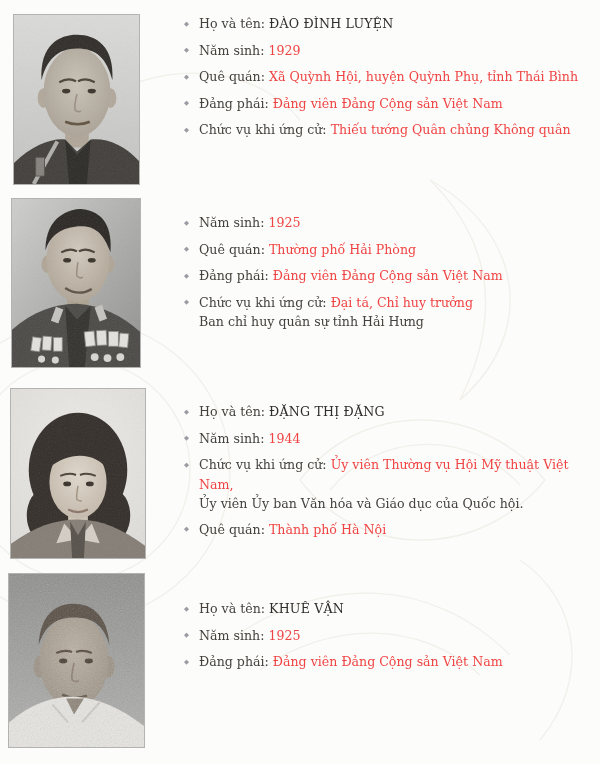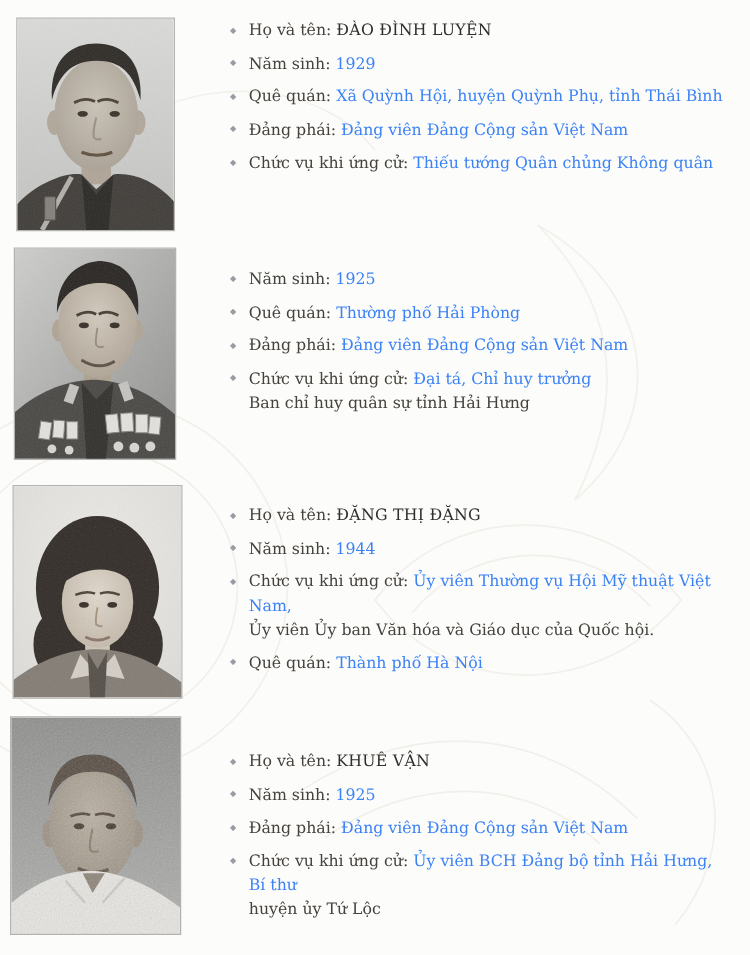--- a/index.html
+++ b/index.html
@@ -18,21 +18,21 @@
     position:absolute;left:184px;width:402px;z-index:2;
     color:#45423d;font-size:12.6px;
   }
   .row{padding-left:15px;text-indent:-15px;line-height:19px;margin-bottom:7px;}
   .bullet{
     display:inline-block;width:15px;text-indent:0;
     font-size:6.5px;color:#9b9ba3;vertical-align:2.5px;
     font-family:"DejaVu Sans","Liberation Sans",sans-serif;
   }
   .label{color:#45423d;}
-  .value{color:#3b82f6;}
+  .value{color:#ef4444;}
   .value.name{color:#302e2a;letter-spacing:.2px;}
   .value2{display:block;text-indent:0;line-height:19px;}
   .value2:empty{display:none;}
 </style>
 </head>
 <body>
 
 <div class="page">
 
   <svg class="watermark" width="600" height="764" viewBox="0 0 600 764" aria-hidden="true">
@@ -266,19 +266,15 @@
   <div class="tblock" style="top:599px;">
     <div class="row">
       <span class="bullet">◆</span><span class="label">Họ và tên:</span> <span class="value name">KHUÊ VẬN</span>
     </div>
     <div class="row">
       <span class="bullet">◆</span><span class="label">Năm sinh:</span> <span class="value">1925</span>
     </div>
     <div class="row">
       <span class="bullet">◆</span><span class="label">Đảng phái:</span> <span class="value">Đảng viên Đảng Cộng sản Việt Nam</span>
     </div>
-    <div class="row">
-      <span class="bullet">◆</span><span class="label">Chức vụ khi ứng cử:</span> <span class="value">Ủy viên BCH Đảng bộ tỉnh Hải Hưng, Bí thư</span>
-      <span class="value2">huyện ủy Tứ Lộc</span>
-    </div>
   </div>
 
 </div>
 
 </body></html>

